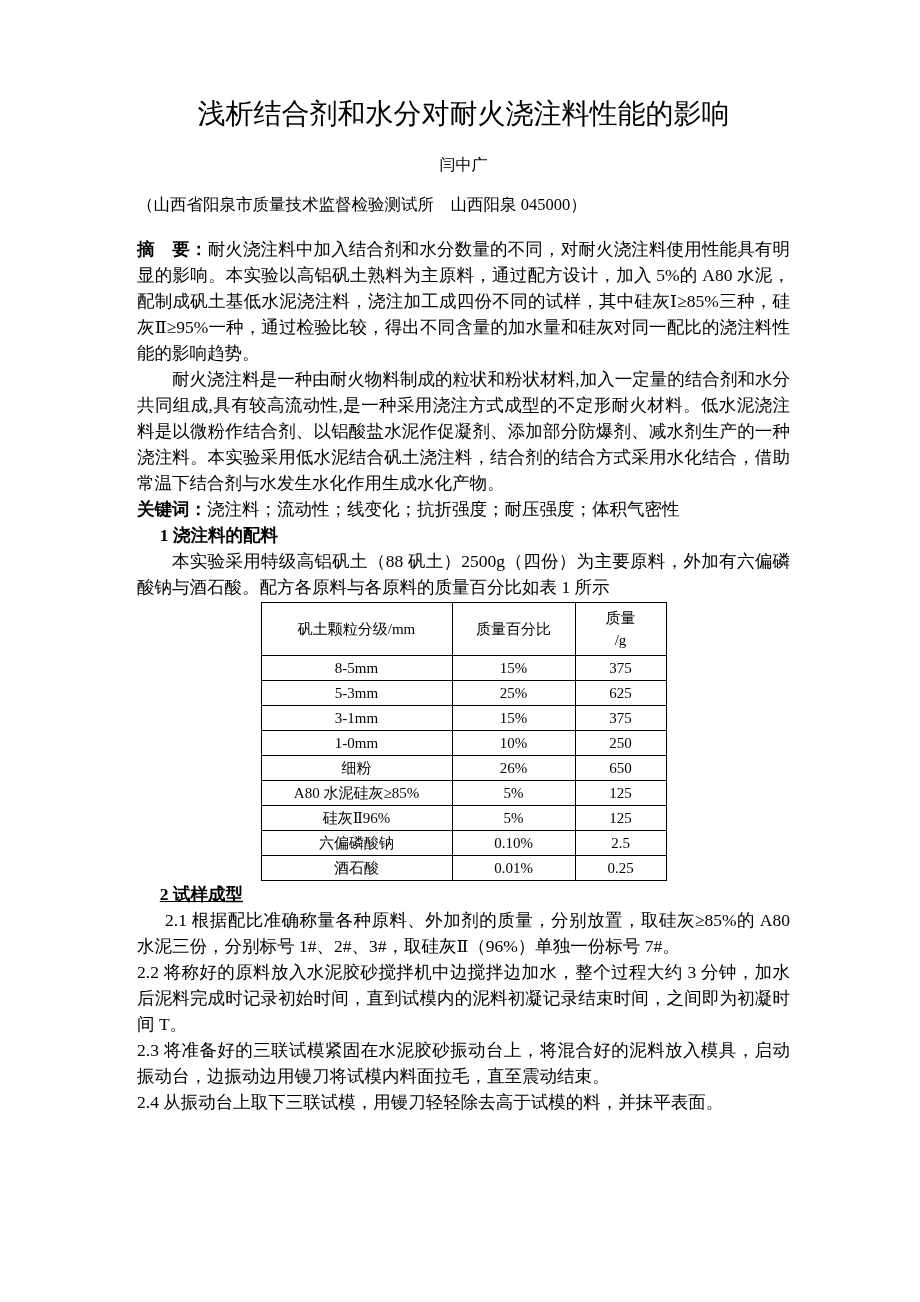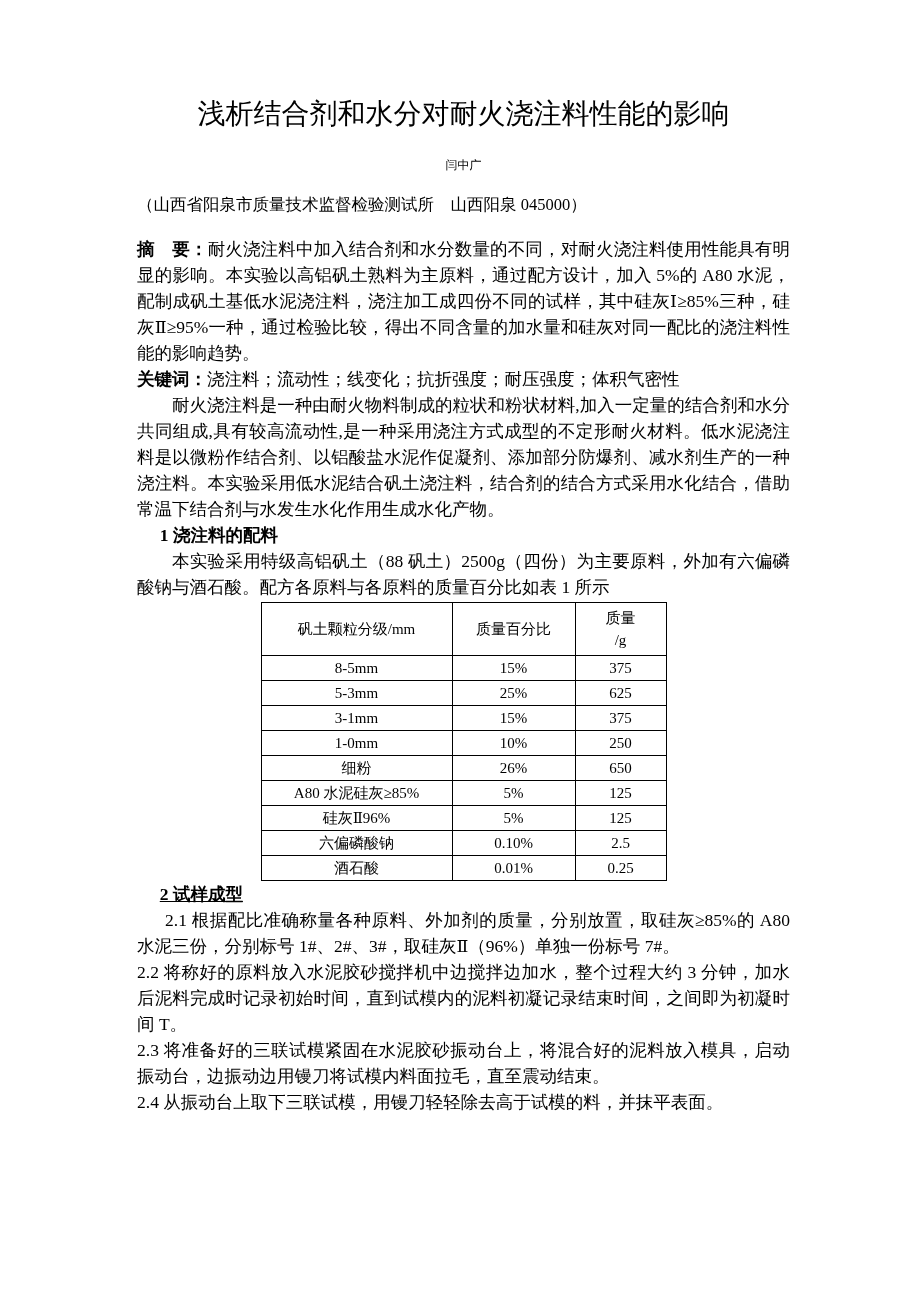--- a/index.html
+++ b/index.html
@@ -21,21 +21,21 @@
   }
   .title {
     margin: 0 0 20px 0;
     font-size: 28px;
     line-height: 36px;
     font-weight: normal;
     text-align: center;
   }
   .author {
     margin: 0 0 14px 0;
-    font-size: 12px;
+    font-size: 16px;
     line-height: 26px;
     text-align: center;
   }
   .affiliation {
     margin: 0 0 18px 0;
     font-size: 16.5px;
     line-height: 26px;
   }
   p.para { margin: 0; text-align: justify; }
   .label { font-weight: bold; }
@@ -80,23 +80,23 @@
 <div class="page">
 
   <h1 class="title">浅析结合剂和水分对耐火浇注料性能的影响</h1>
 
   <p class="author">闫中广</p>
 
   <p class="affiliation">（山西省阳泉市质量技术监督检验测试所　山西阳泉 045000）</p>
 
   <p class="para"><span class="label">摘　要：</span><span>耐火浇注料中加入结合剂和水分数量的不同，对耐火浇注料使用性能具有明显的影响。本实验以高铝矾土熟料为主原料，通过配方设计，加入 5%的 A80 水泥，配制成矾土基低水泥浇注料，浇注加工成四份不同的试样，其中硅灰Ⅰ≥85%三种，硅灰Ⅱ≥95%一种，通过检验比较，得出不同含量的加水量和硅灰对同一配比的浇注料性能的影响趋势。</span></p>
 
+  <p class="para indent gap-above">耐火浇注料是一种由耐火物料制成的粒状和粉状材料,加入一定量的结合剂和水分共同组成,具有较高流动性,是一种采用浇注方式成型的不定形耐火材料。低水泥浇注料是以微粉作结合剂、以铝酸盐水泥作促凝剂、添加部分防爆剂、减水剂生产的一种浇注料。本实验采用低水泥结合矾土浇注料，结合剂的结合方式采用水化结合，借助常温下结合剂与水发生水化作用生成水化产物。</p>
+
   <p class="para"><span class="label">关键词：</span><span>浇注料；流动性；线变化；抗折强度；耐压强度；体积气密性</span></p>
-
-  <p class="para indent gap-above">耐火浇注料是一种由耐火物料制成的粒状和粉状材料,加入一定量的结合剂和水分共同组成,具有较高流动性,是一种采用浇注方式成型的不定形耐火材料。低水泥浇注料是以微粉作结合剂、以铝酸盐水泥作促凝剂、添加部分防爆剂、减水剂生产的一种浇注料。本实验采用低水泥结合矾土浇注料，结合剂的结合方式采用水化结合，借助常温下结合剂与水发生水化作用生成水化产物。</p>
 
   <h2 class="sec">1 浇注料的配料</h2>
 
   <p class="para indent">本实验采用特级高铝矾土（88 矾土）2500g（四份）为主要原料，外加有六偏磷酸钠与酒石酸。配方各原料与各原料的质量百分比如表 1 所示</p>
 
 
   <table class="ing">
     <thead>
       <tr>
         <th class="col-grade">矾土颗粒分级/mm</th>

